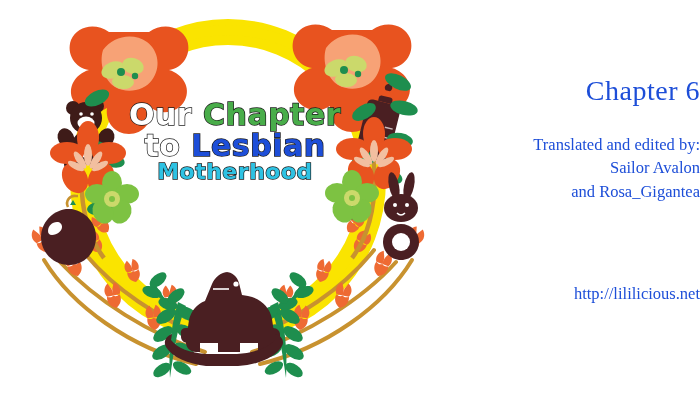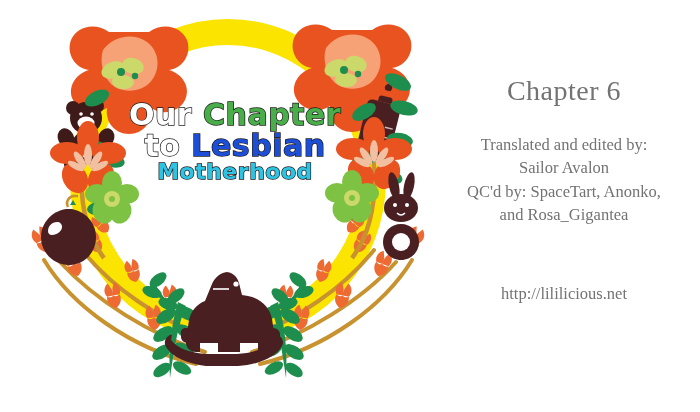--- a/index.html
+++ b/index.html
@@ -65,22 +65,22 @@
     paint-order: stroke fill;
   }
 
   
   #credits {
     position: absolute;
     left: 428px;
     top: 0;
     width: 272px;
     height: 408px;
-    text-align: center;
-    color: #737373;
+    text-align: right;
+    color: #1d4ed8;
   }
   #chapter-title {
     position: absolute;
     top: 75px;
     left: 0;
     width: 100%;
     font-size: 28px;
     letter-spacing: 0.5px;
   }
   #credit-lines {
@@ -423,21 +423,20 @@
     </div>
   </div>
 
   <div id="credits">
 
     <div id="chapter-title">Chapter 6</div>
 
     <div id="credit-lines">
       <div>Translated and edited by:</div>
       <div>Sailor Avalon</div>
-      <div>QC'd by: SpaceTart, Anonko,</div>
       <div>and Rosa_Gigantea</div>
     </div>
 
     <div id="links">
       <div>http://lililicious.net</div>
     </div>
 
   </div>
 
 </div>

